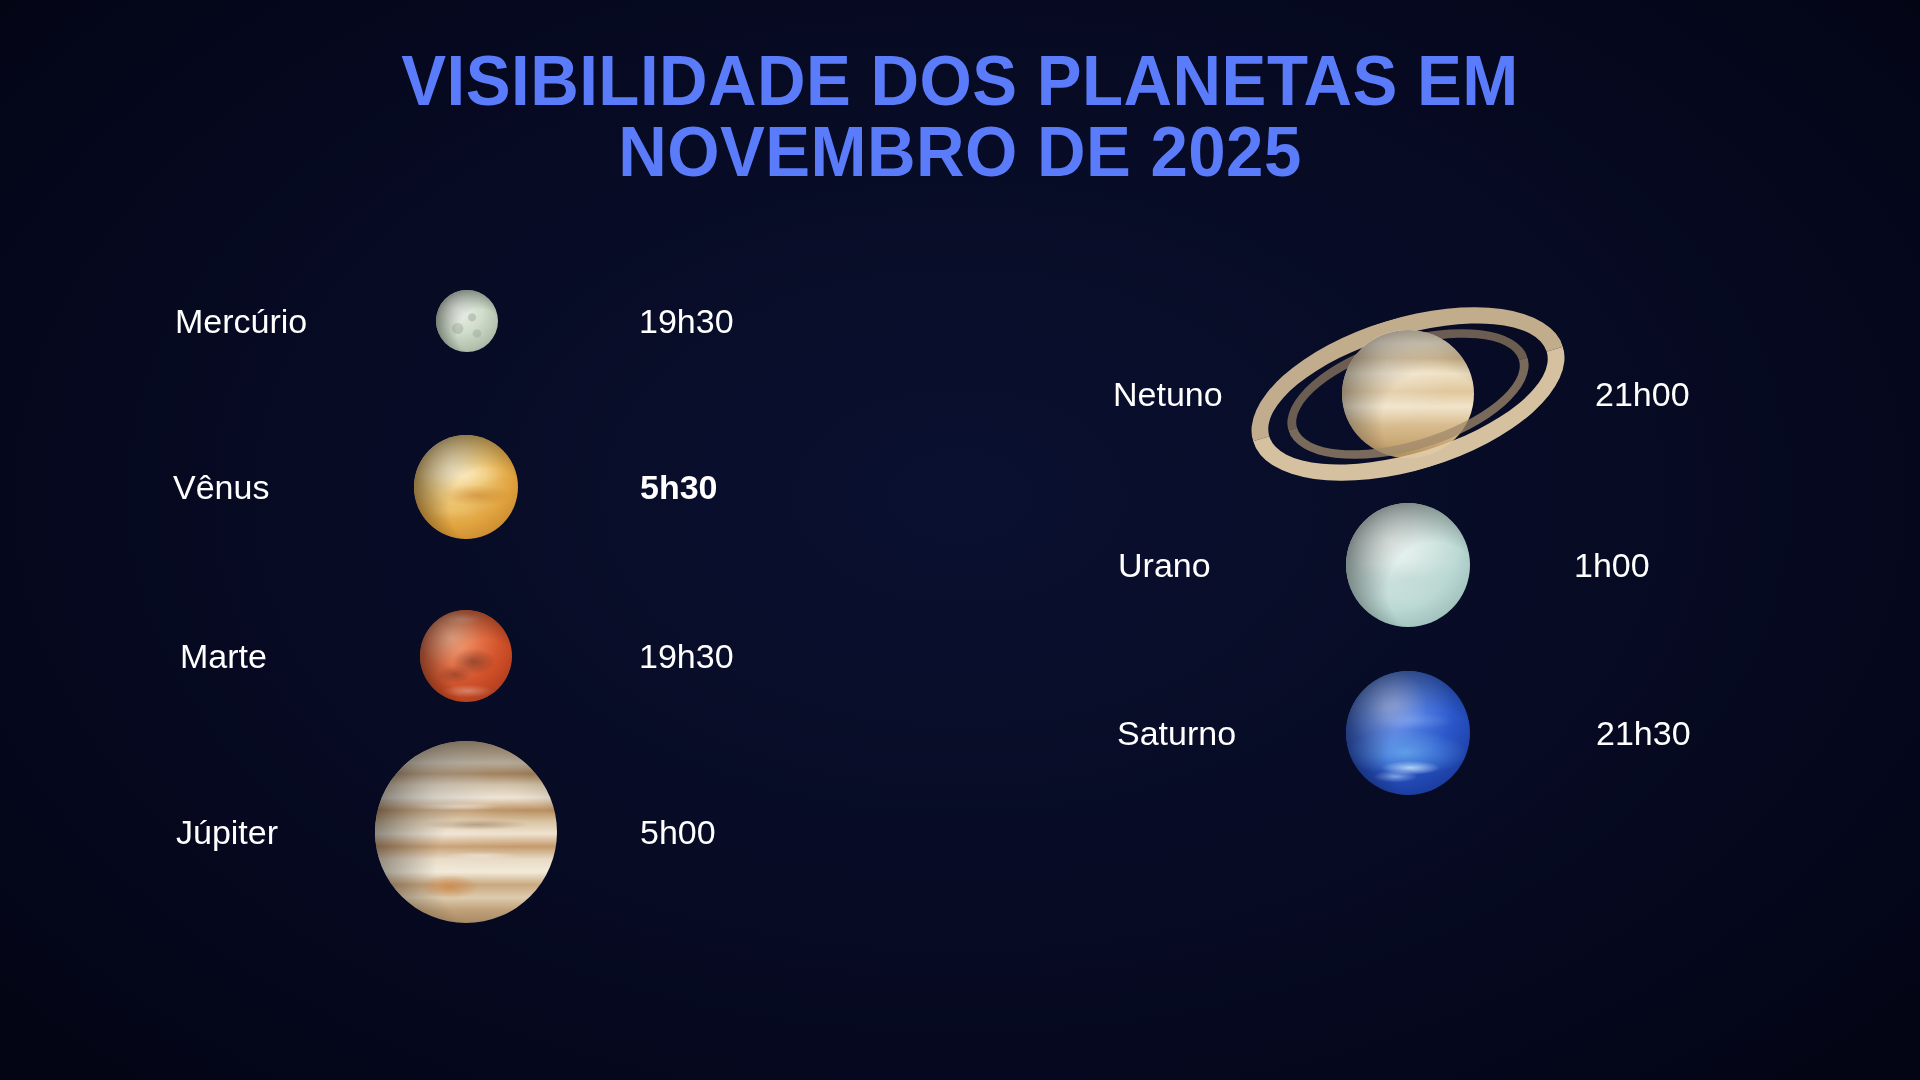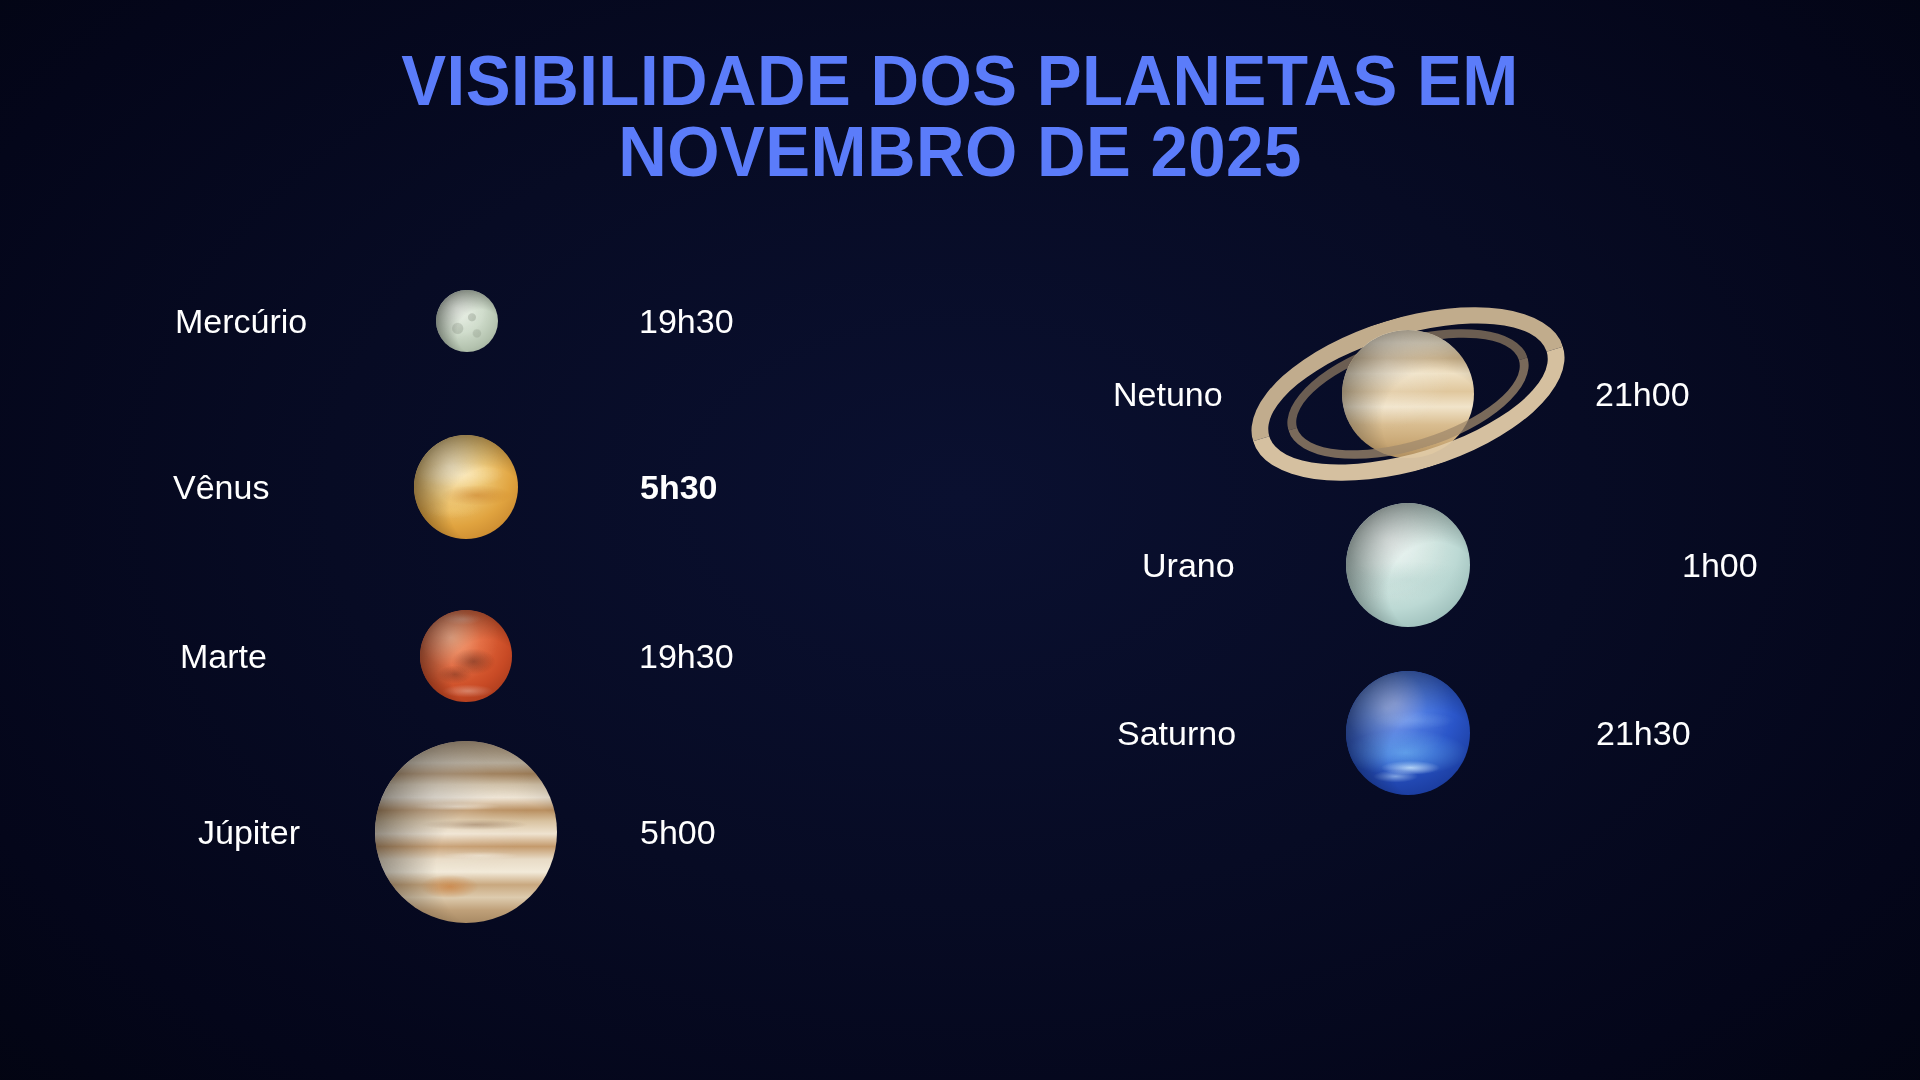--- a/index.html
+++ b/index.html
@@ -237,21 +237,21 @@
     <span class="p-label" style="left:180px;">Marte</span>
     <span class="p-art" style="left:466px;">
       <span class="globe mars" style="width:92px;height:92px;display:block;">
         <span class="spots"></span>
       </span>
     </span>
     <span class="p-time" style="left:639px;">19h30</span>
   </div>
 
   <div class="row" style="left:0; top:832px; width:900px;">
-    <span class="p-label" style="left:198px;text-align:right;">Júpiter</span>
+    <span class="p-label" style="left:176px;text-align:right;">Júpiter</span>
     <span class="p-art" style="left:466px;">
       <span class="globe jupiter" style="width:182px;height:182px;display:block;">
         <span class="spots"></span>
       </span>
     </span>
     <span class="p-time" style="left:640px;">5h00</span>
   </div>
 
   <div class="row" style="left:0; top:394px; width:1920px;">
     <span class="p-label" style="left:1113px;">Netuno</span>
@@ -261,27 +261,27 @@
         <span class="ring ring-back" style="width:232px;height:94px;border-width:9px;border-color:rgba(150,128,100,0.70);"></span>
         <span class="saturn-body" style="width:132px;height:128px;"></span>
         <span class="ring ring-front" style="width:290px;height:118px;border-width:17px;border-color:rgba(224,202,166,0.95);"></span>
         <span class="ring ring-front" style="width:232px;height:94px;border-width:9px;border-color:rgba(160,138,108,0.75);"></span>
       </span>
     </span>
     <span class="p-time" style="left:1595px;">21h00</span>
   </div>
 
   <div class="row" style="left:0; top:565px; width:1920px;">
-    <span class="p-label" style="left:1142px;">Urano</span>
+    <span class="p-label" style="left:1118px;">Urano</span>
     <span class="p-art" style="left:1408px;">
       <span class="globe uranus" style="width:124px;height:124px;display:block;">
         <span class="spots"></span>
       </span>
     </span>
-    <span class="p-time" style="left:1682px;">1h00</span>
+    <span class="p-time" style="left:1574px;">1h00</span>
   </div>
 
   <div class="row" style="left:0; top:733px; width:1920px;">
     <span class="p-label" style="left:1117px;">Saturno</span>
     <span class="p-art" style="left:1408px;">
       <span class="globe neptune" style="width:124px;height:124px;display:block;">
         <span class="spots"></span>
       </span>
     </span>
     <span class="p-time" style="left:1596px;">21h30</span>

